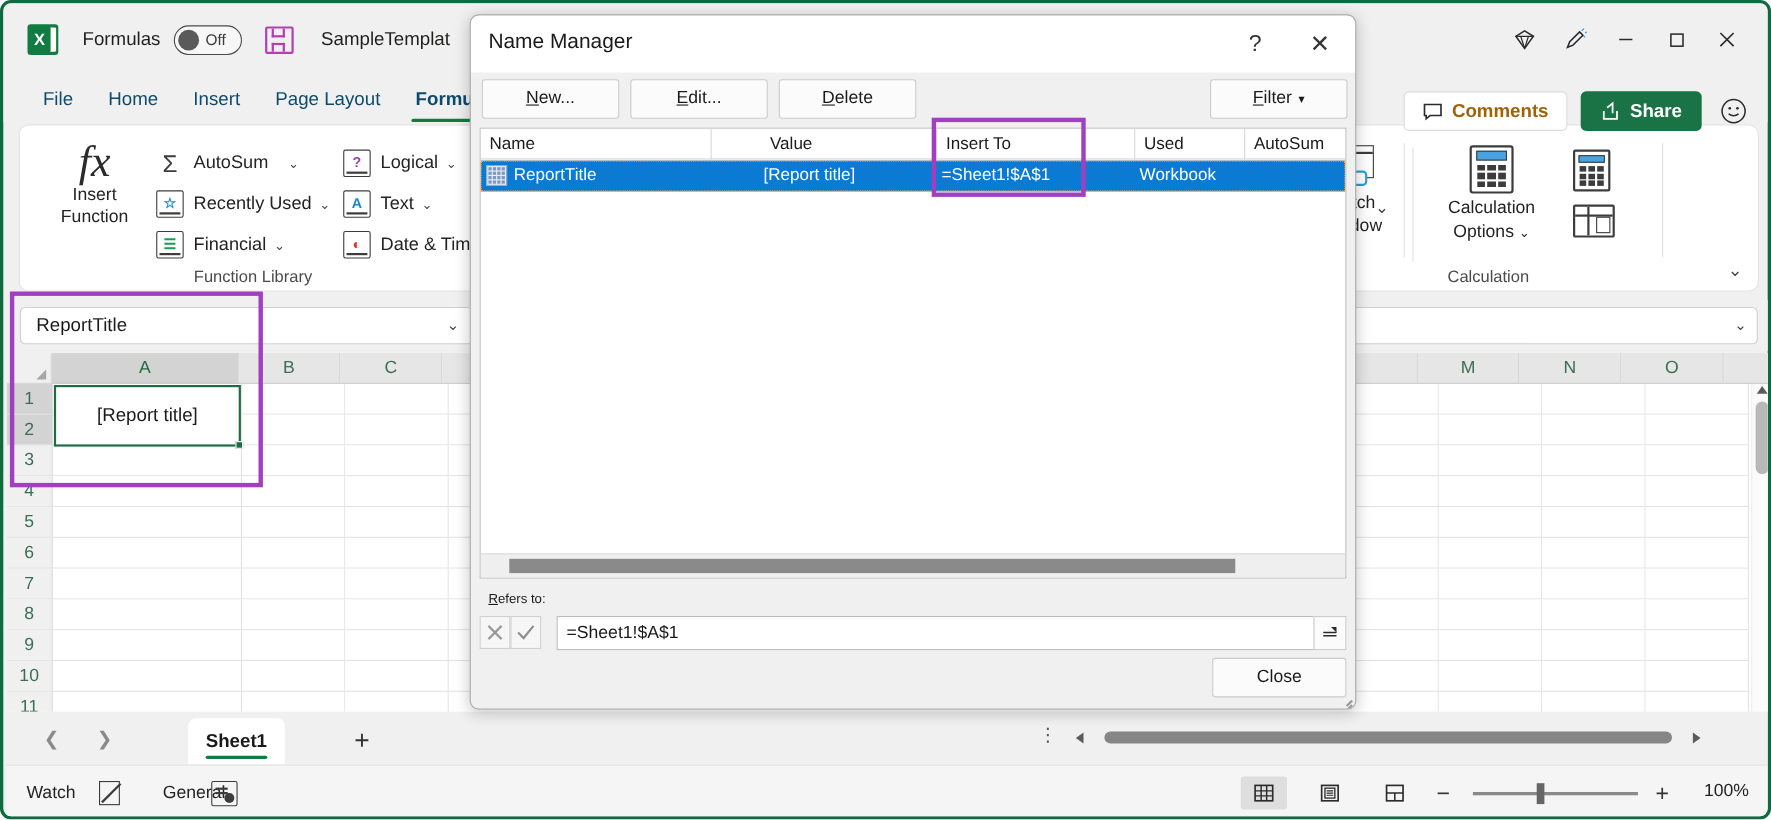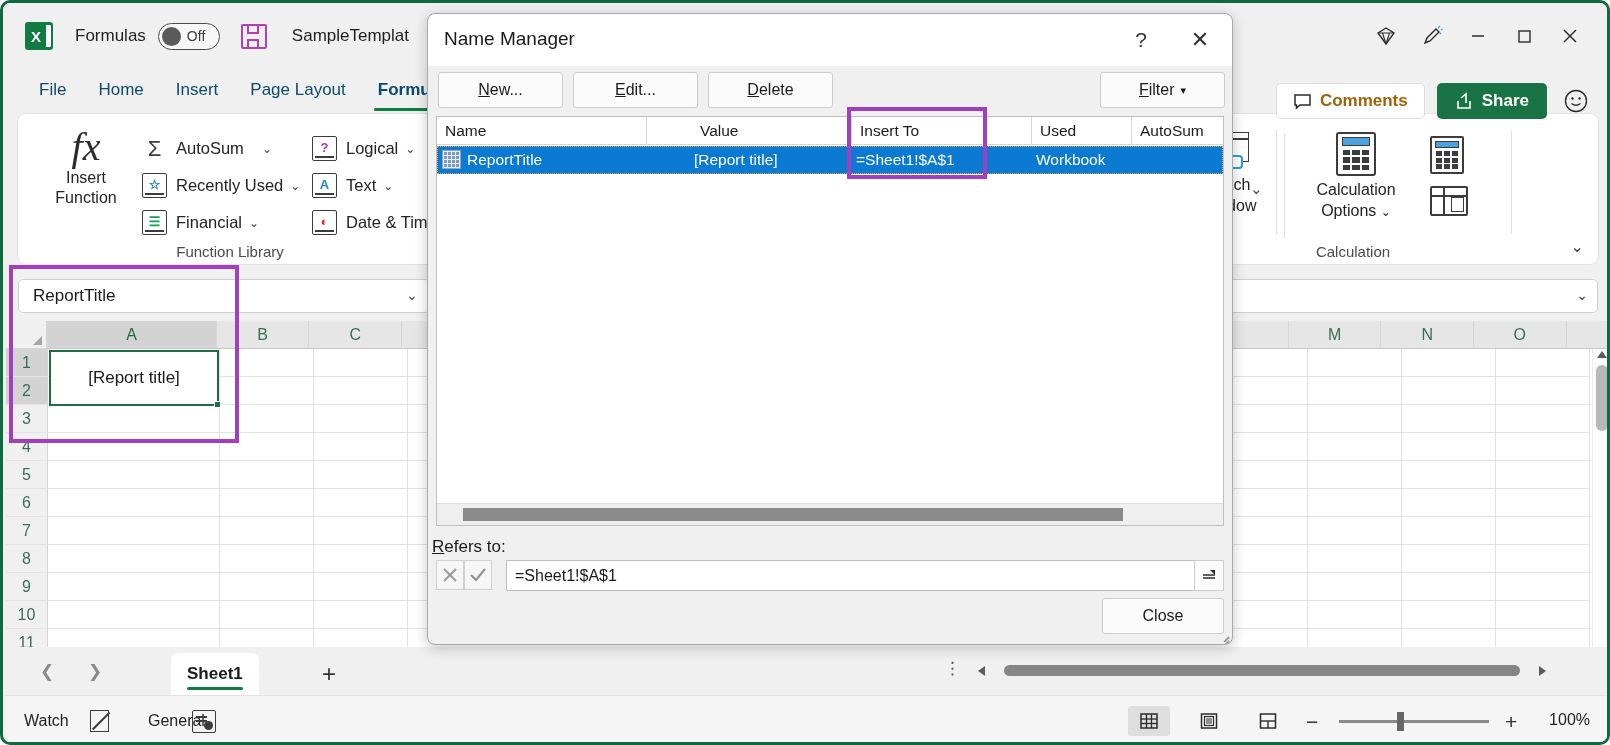--- a/index.html
+++ b/index.html
@@ -277,21 +277,21 @@
     border:1px solid #8fa8c8;
   }
   #lv-nameicon .g{position:absolute;inset:1px;display:grid;grid-template-columns:repeat(4,1fr);
     grid-template-rows:repeat(4,1fr);gap:1px;}
   #lv-nameicon .g i{background:#7c9bc4;display:block;}
   #lv-hscroll{
     position:absolute;left:0;bottom:0;width:100%;height:22px;background:#efefef;border-top:1px solid #dcdcdc;cursor:pointer;
   }
   #lv-hscroll .thumb{position:absolute;left:26px;width:660px;top:4px;height:13px;background:#8a8a8a;}
 
-  #refers-label{position:absolute;left:4px;top:523px;font-size:17px;color:#1a1a1a;}
+  #refers-label{position:absolute;left:16px;top:523px;font-size:12px;color:#1a1a1a;}
   #refers-label u{text-decoration:underline;}
   #btn-cancelref{position:absolute;left:8px;top:546px;width:28px;height:30px;border:1px solid #d0d0d0;background:#f6f6f6;
     display:flex;align-items:center;justify-content:center;cursor:pointer;}
   #btn-okref{position:absolute;left:36px;top:546px;width:28px;height:30px;border:1px solid #d0d0d0;background:#f6f6f6;
     display:flex;align-items:center;justify-content:center;cursor:pointer;}
   #refers-input{
     position:absolute;left:78px;top:546px;width:690px;height:31px;background:#fff;border:1px solid #bdbdbd;
     display:flex;align-items:center;padding-left:8px;font-size:16px;color:#1a1a1a;cursor:text;
   }
   #btn-collapse{

